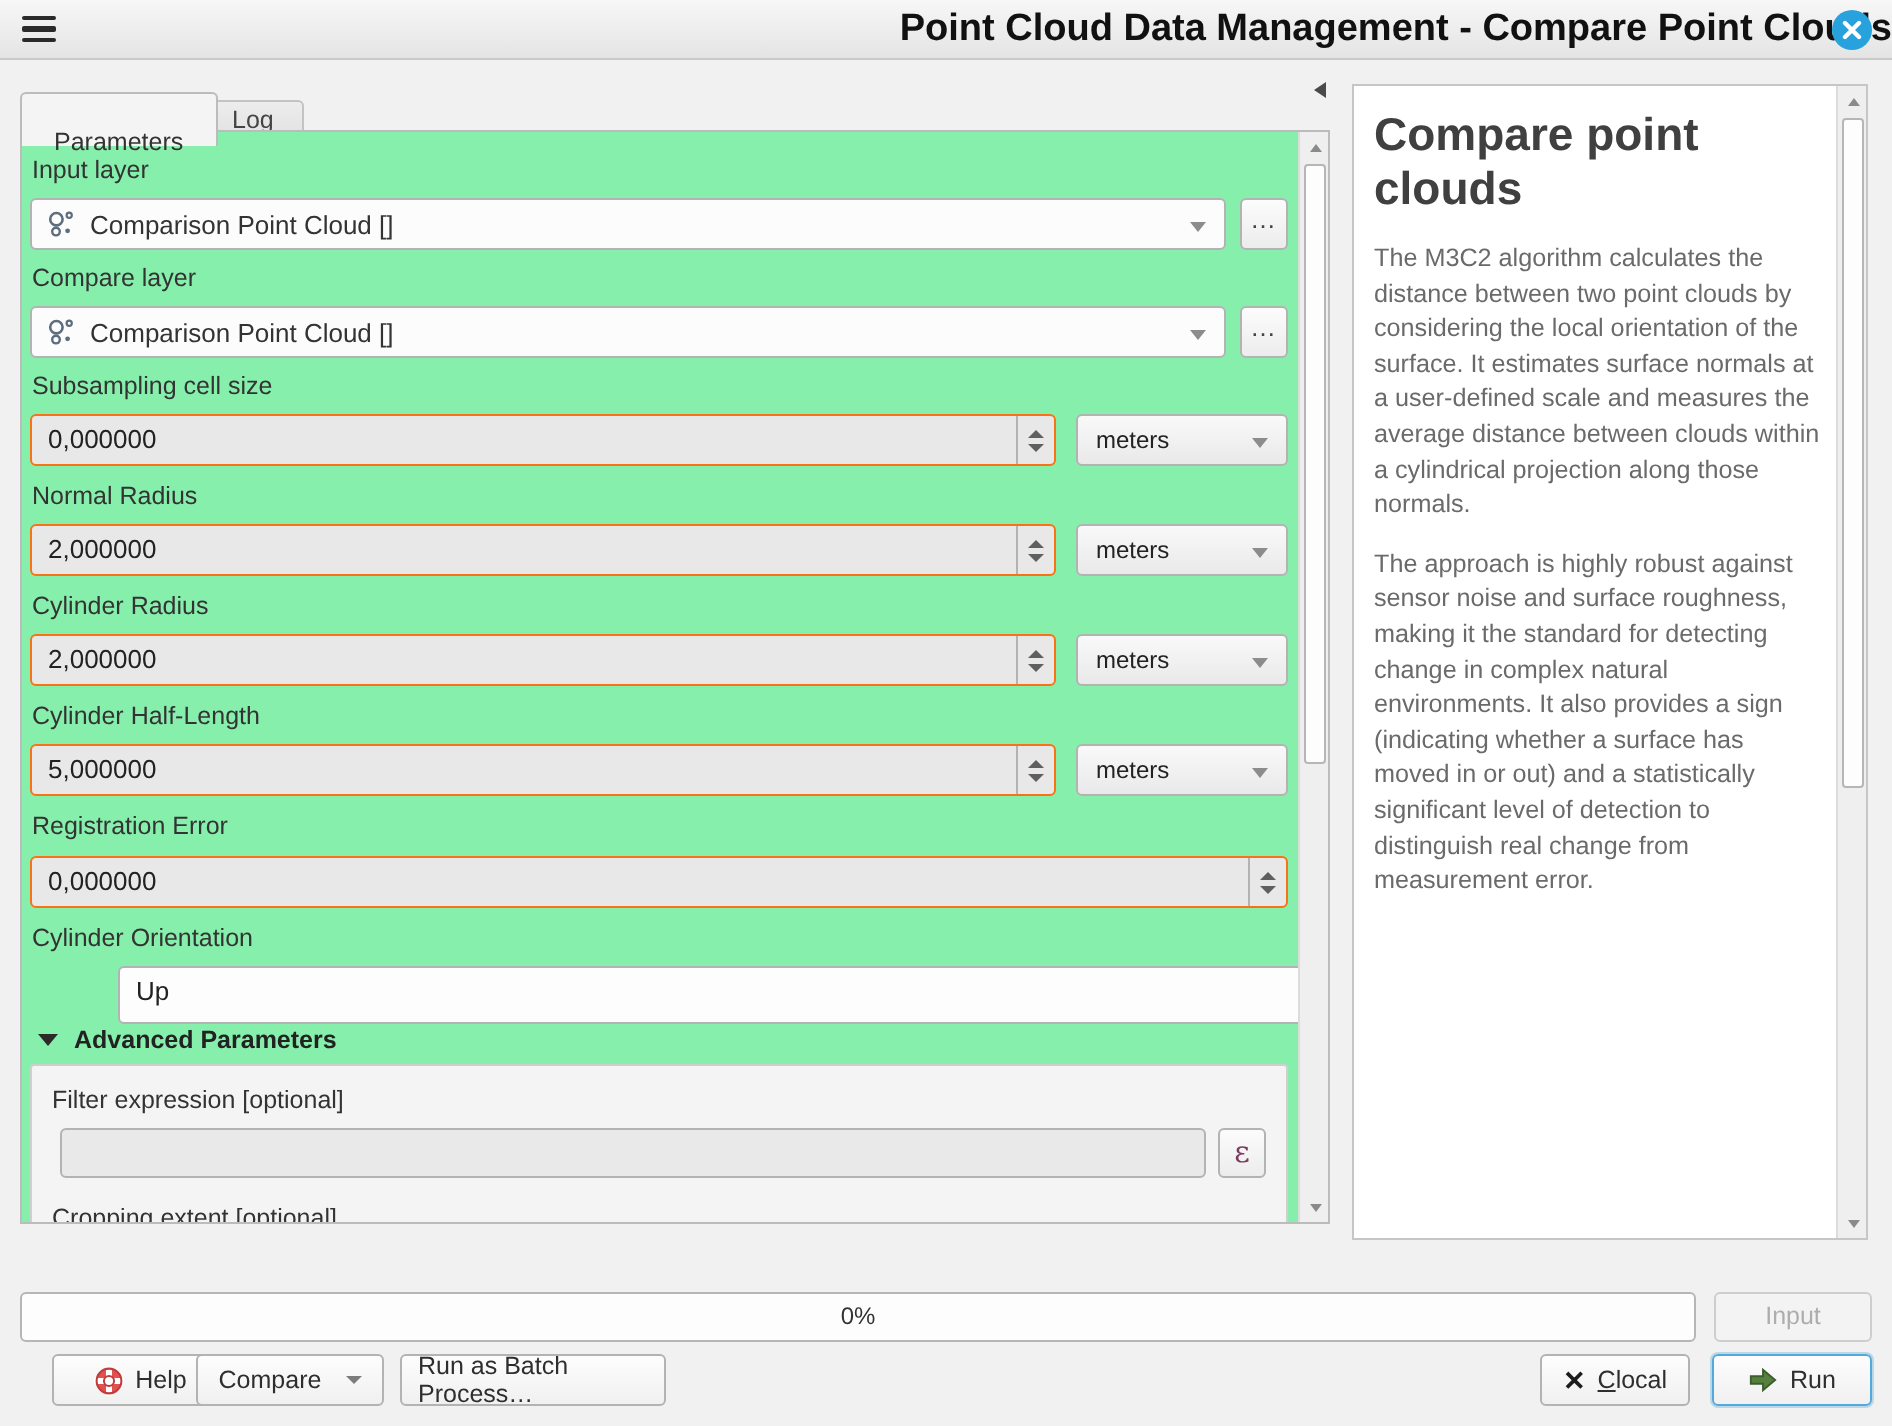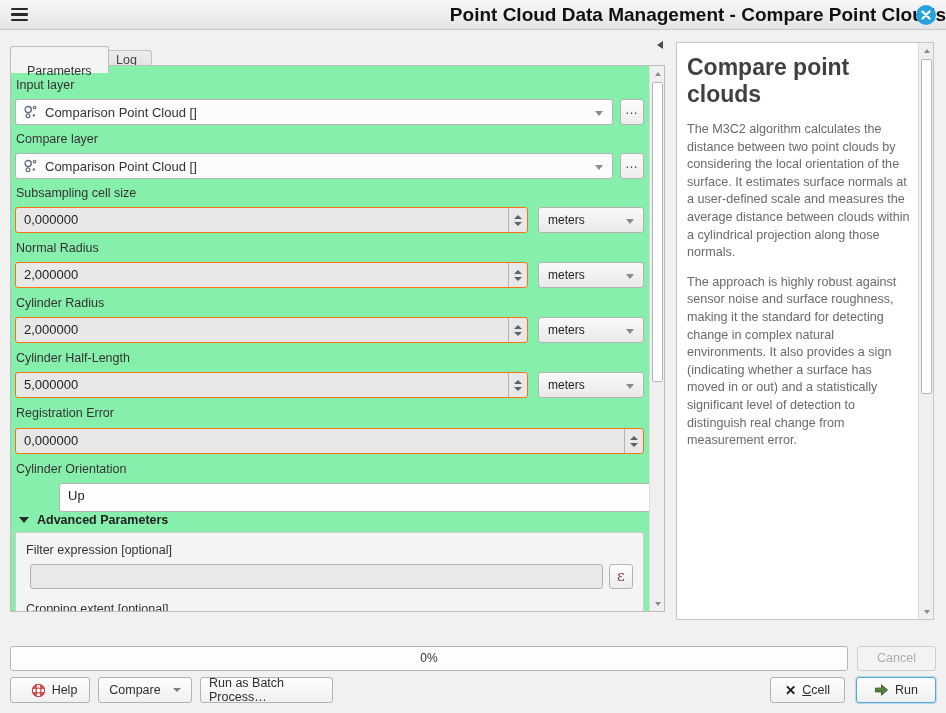--- a/index.html
+++ b/index.html
@@ -133,21 +133,21 @@
     position: absolute; top: 677px; height: 26px;
     background: linear-gradient(#fdfdfd, #f0f0f0); border: 1px solid #b3b3b3; border-radius: 3px;
     font-size: 12.5px; color: #2e2e2e;
     display: flex; align-items: center; justify-content: center; gap: 6px; padding: 0 8px;
   }
   .btn-cancel {
     position: absolute; left: 857px; top: 646px; width: 79px; height: 25px;
     background: #f3f3f3; border: 1px solid #cecece; border-radius: 3px;
     font-size: 12.5px; color: #adadad; text-align: center; line-height: 23px;
   }
-  .btn-help { left: 10px; width: 80px; padding-left: 16px; }
+  .btn-help { left: 26px; width: 80px; padding-left: 16px; }
   .btn-advanced { left: 98px; width: 94px; }
   .btn-batch { left: 200px; width: 133px; }
   .btn-close { left: 770px; width: 75px; }
   .btn-run { left: 856px; width: 80px; border: 1px solid #55a8da; box-shadow: 0 0 0 1px rgba(85,168,218,.35); }
   .mini-arrow { width: 0; height: 0; border-left: 4px solid transparent; border-right: 4px solid transparent; border-top: 4.5px solid #7c7c7c; margin-left: 6px; }
   .close-x { font-size: 13.5px; font-weight: bold; color: #1c1c1c; }
   .uline { text-decoration: underline; }
   svg { display: block; }
 </style>
 </head>
@@ -303,21 +303,21 @@
     <div class="sb-thumb" style="top:16px;height:335px"></div>
     <div class="sb-dn">
         <span class="sb-tri-dn"></span>
       </div>
   </div>
 </div>
 
 <div class="progress">
   <span>0%</span>
 </div>
-<div class="btn-cancel">Cancel</div>
+<div class="btn-cancel">Input</div>
 
 <div class="btn btn-help">
   <svg width="15" height="15" viewBox="0 0 16 16">
     <circle cx="8" cy="8" r="6.6" fill="#e05252"></circle>
     <rect x="6.4" y="-1" width="3.2" height="18" fill="#ffffff"></rect>
     <rect x="-1" y="6.4" width="18" height="3.2" fill="#ffffff"></rect>
     <circle cx="8" cy="8" r="6.6" fill="none" stroke="#c23b3b" stroke-width="1.1"></circle>
     <circle cx="8" cy="8" r="2.7" fill="#ffffff" stroke="#c23b3b" stroke-width="1.1"></circle>
   </svg>
   <span>Help</span>
@@ -325,21 +325,21 @@
 
 <div class="btn btn-advanced">
   <span>Compare</span>
   <span class="mini-arrow"></span>
 </div>
 
 <div class="btn btn-batch">Run as Batch Process…</div>
 
 <div class="btn btn-close">
   <span class="close-x">✕</span>
-  <span><span class="uline">C</span><span>cell</span></span>
+  <span><span class="uline">C</span><span>local</span></span>
 </div>
 
 <div class="btn btn-run">
   <svg width="15" height="14" viewBox="0 0 16 14">
     <path d="M1.5 5 L8 5 L8 1.5 L14.5 7 L8 12.5 L8 9 L1.5 9 Z" fill="#55813f" stroke="#3c5e2c" stroke-width="1"></path>
   </svg>
   <span>Run</span>
 </div>
 
 </body></html>

